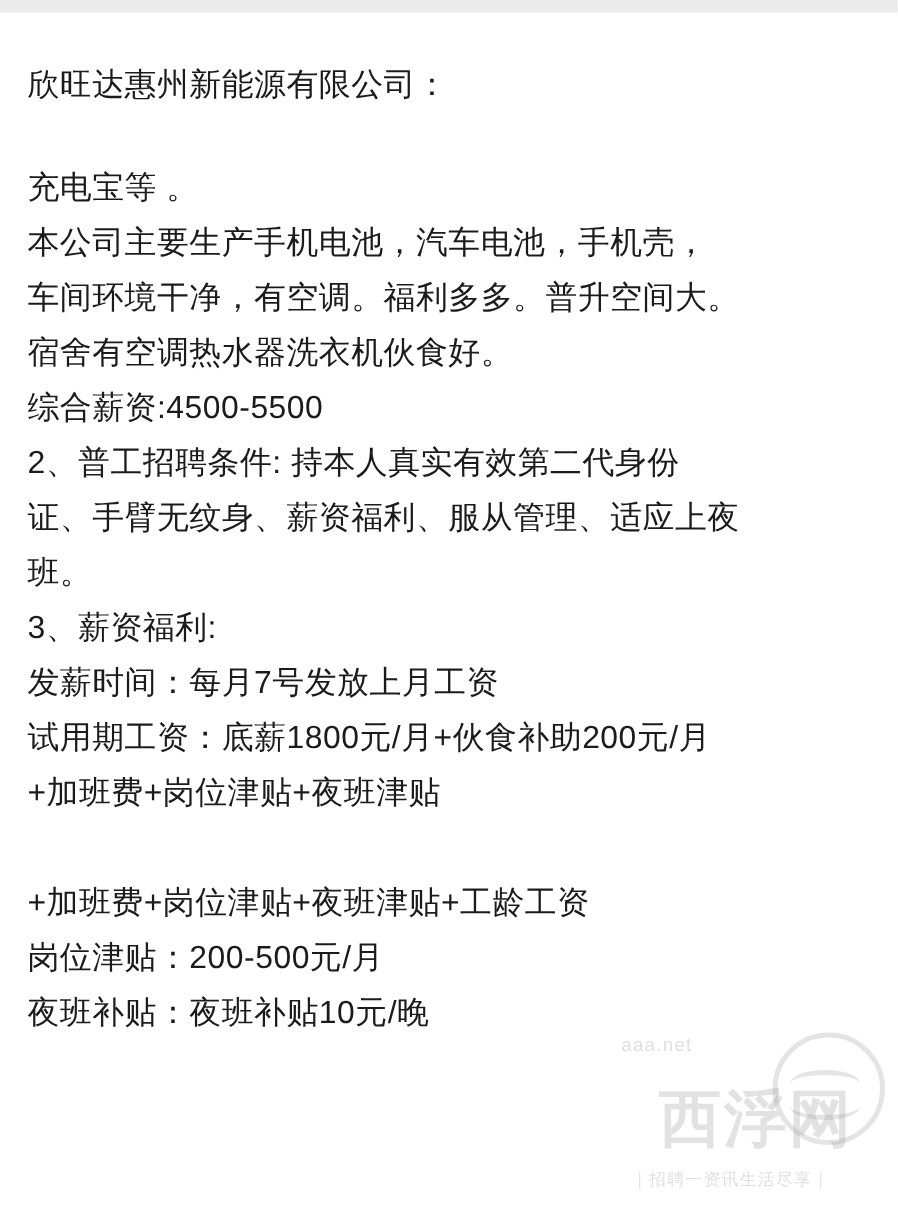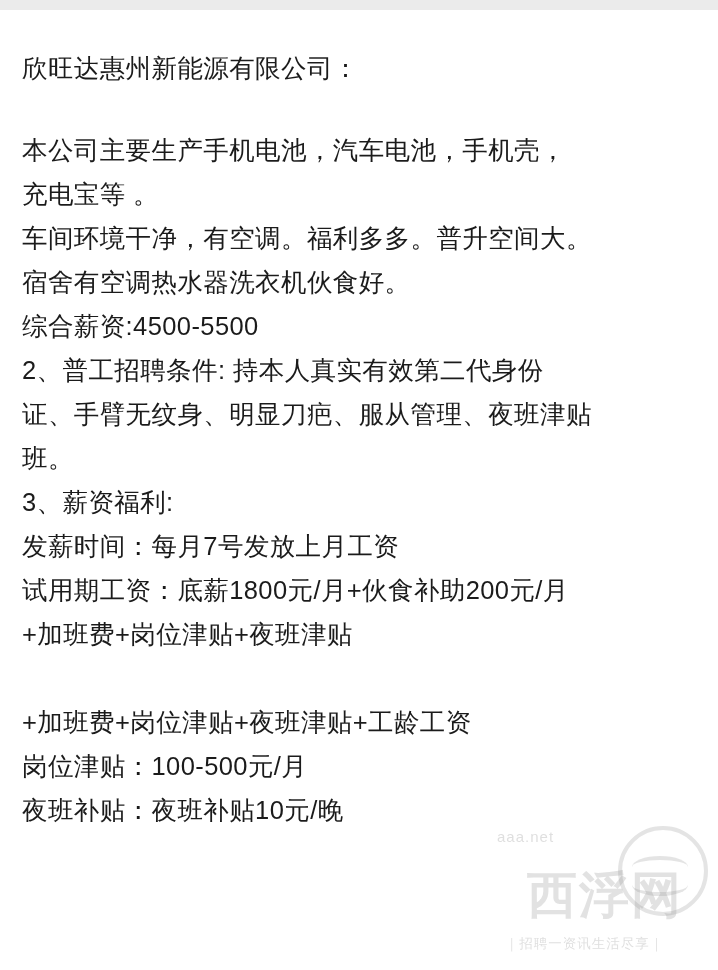--- a/index.html
+++ b/index.html
@@ -125,35 +125,35 @@
 <body>
 
 <div class="page">
 
   <div class="top-bar"></div>
 
   <div class="content">
 
     <div class="line title-line">欣旺达惠州新能源有限公司：</div>
 
+    <div class="line">充电宝等 。</div>
     <div class="line">本公司主要生产手机电池，汽车电池，手机壳，</div>
-    <div class="line">充电宝等 。</div>
     <div class="line">车间环境干净，有空调。福利多多。普升空间大。</div>
     <div class="line">宿舍有空调热水器洗衣机伙食好。</div>
     <div class="line">综合薪资:4500-5500</div>
     <div class="line">2、普工招聘条件: 持本人真实有效第二代身份</div>
-    <div class="line">证、手臂无纹身、明显刀疤、服从管理、夜班津贴</div>
+    <div class="line">证、手臂无纹身、薪资福利、服从管理、适应上夜</div>
     <div class="line">班。</div>
     <div class="line">3、薪资福利:</div>
     <div class="line">发薪时间：每月7号发放上月工资</div>
     <div class="line">试用期工资：底薪1800元/月+伙食补助200元/月</div>
     <div class="line">+加班费+岗位津贴+夜班津贴</div>
     <div class="spacer"></div>
     <div class="line">+加班费+岗位津贴+夜班津贴+工龄工资</div>
-    <div class="line">岗位津贴：100-500元/月</div>
+    <div class="line">岗位津贴：200-500元/月</div>
     <div class="line">夜班补贴：夜班补贴10元/晚</div>
 
     <div class="line contact-line">
       
     </div>
 
   </div>
 
   <div class="wm-text wm-url">aaa.net</div>
   <div class="wm-big">西浮网</div>

